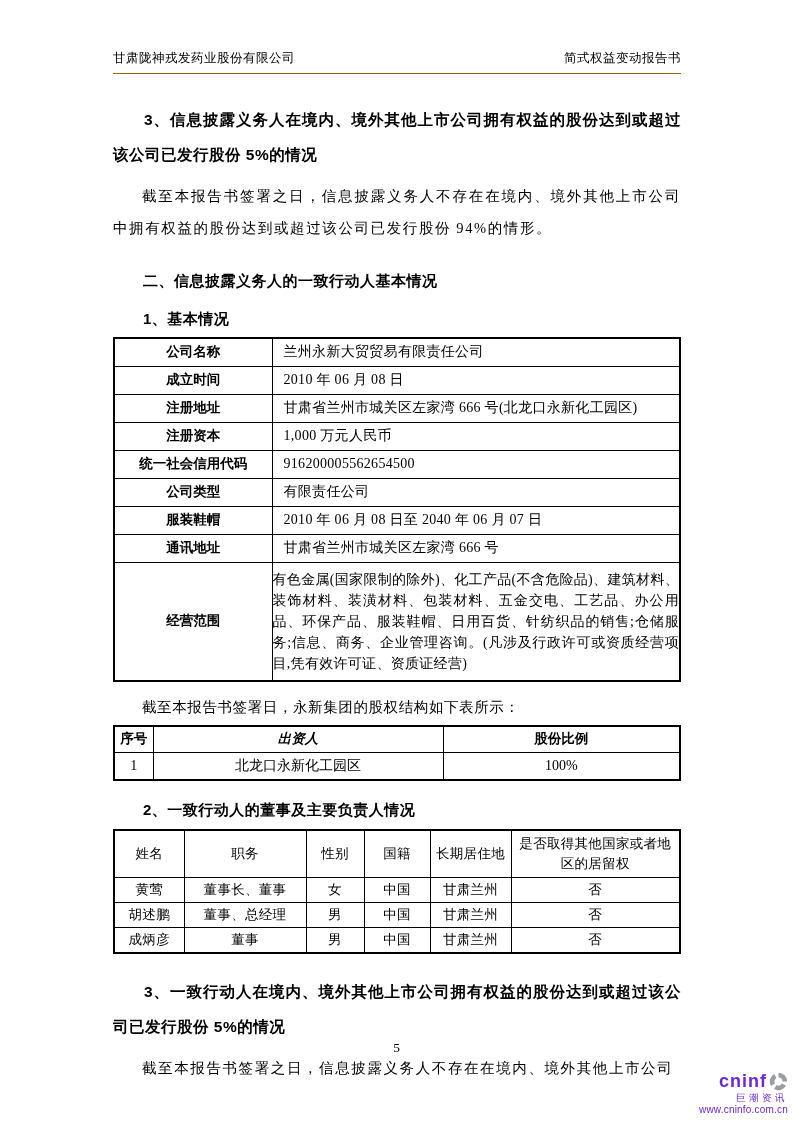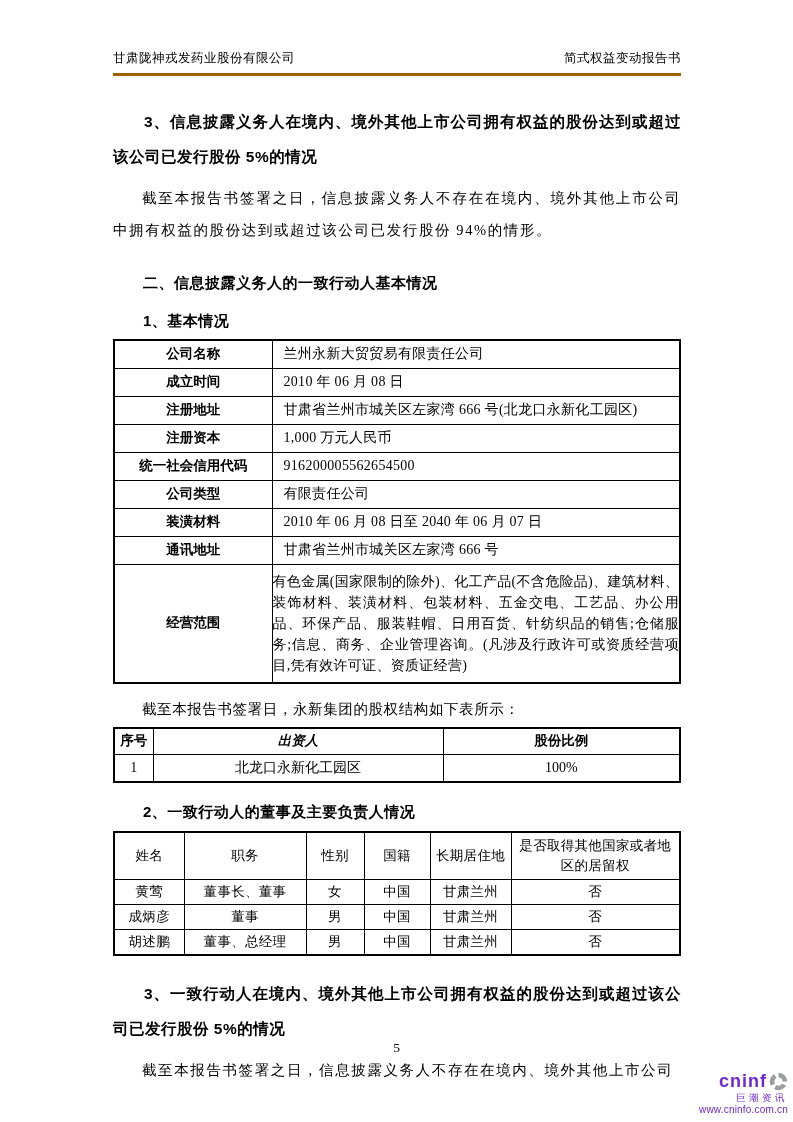--- a/index.html
+++ b/index.html
@@ -12,21 +12,21 @@
     color:#000;
     font-family:"Liberation Serif","DejaVu Serif",serif;
     overflow:hidden;
   }
   .content { padding:50px 112px 0 113px; }
 
   
   .doc-header {
     display:flex; justify-content:space-between; align-items:flex-end;
     font-size:12.5px; letter-spacing:0.5px;
-    padding-bottom:6px; border-bottom:3px solid #a16207;
+    padding-bottom:6px; border-bottom:1px solid #a16207;
   }
 
   
   .heading {
     font-family:"Liberation Sans","DejaVu Sans",sans-serif;
     font-weight:700; font-size:15.5px; line-height:35px;
     text-indent:2em; text-align:justify; letter-spacing:0.5px;
   }
   .sub-heading {
     font-family:"Liberation Sans","DejaVu Sans",sans-serif;
@@ -135,21 +135,21 @@
         </tr>
         <tr>
           <td class="lbl">统一社会信用代码</td>
           <td class="val">916200005562654500</td>
         </tr>
         <tr>
           <td class="lbl">公司类型</td>
           <td class="val">有限责任公司</td>
         </tr>
         <tr>
-          <td class="lbl">装潢材料</td>
+          <td class="lbl">服装鞋帽</td>
           <td class="val">2010 年 06 月 08 日至 2040 年 06 月 07 日</td>
         </tr>
         <tr>
           <td class="lbl">通讯地址</td>
           <td class="val">甘肃省兰州市城关区左家湾 666 号</td>
         </tr>
         <tr>
           <td class="lbl">经营范围</td>
           <td class="val scope-val">有色金属(国家限制的除外)、化工产品(不含危险品)、建筑材料、装饰材料、装潢材料、包装材料、五金交电、工艺品、办公用品、环保产品、服装鞋帽、日用百货、针纺织品的销售;仓储服务;信息、商务、企业管理咨询。(凡涉及行政许可或资质经营项目,凭有效许可证、资质证经营)</td>
         </tr>
@@ -187,30 +187,30 @@
         </tr>
         <tr>
           <td>黄莺</td>
           <td>董事长、董事</td>
           <td>女</td>
           <td>中国</td>
           <td>甘肃兰州</td>
           <td>否</td>
         </tr>
         <tr>
-          <td>成炳彦</td>
-          <td>董事</td>
+          <td>胡述鹏</td>
+          <td>董事、总经理</td>
           <td>男</td>
           <td>中国</td>
           <td>甘肃兰州</td>
           <td>否</td>
         </tr>
         <tr>
-          <td>胡述鹏</td>
-          <td>董事、总经理</td>
+          <td>成炳彦</td>
+          <td>董事</td>
           <td>男</td>
           <td>中国</td>
           <td>甘肃兰州</td>
           <td>否</td>
         </tr>
       </tbody>
     </table>
 
     <div class="heading mt-h3">3、一致行动人在境内、境外其他上市公司拥有权益的股份达到或超过该公司已发行股份 5%的情况</div>
 

